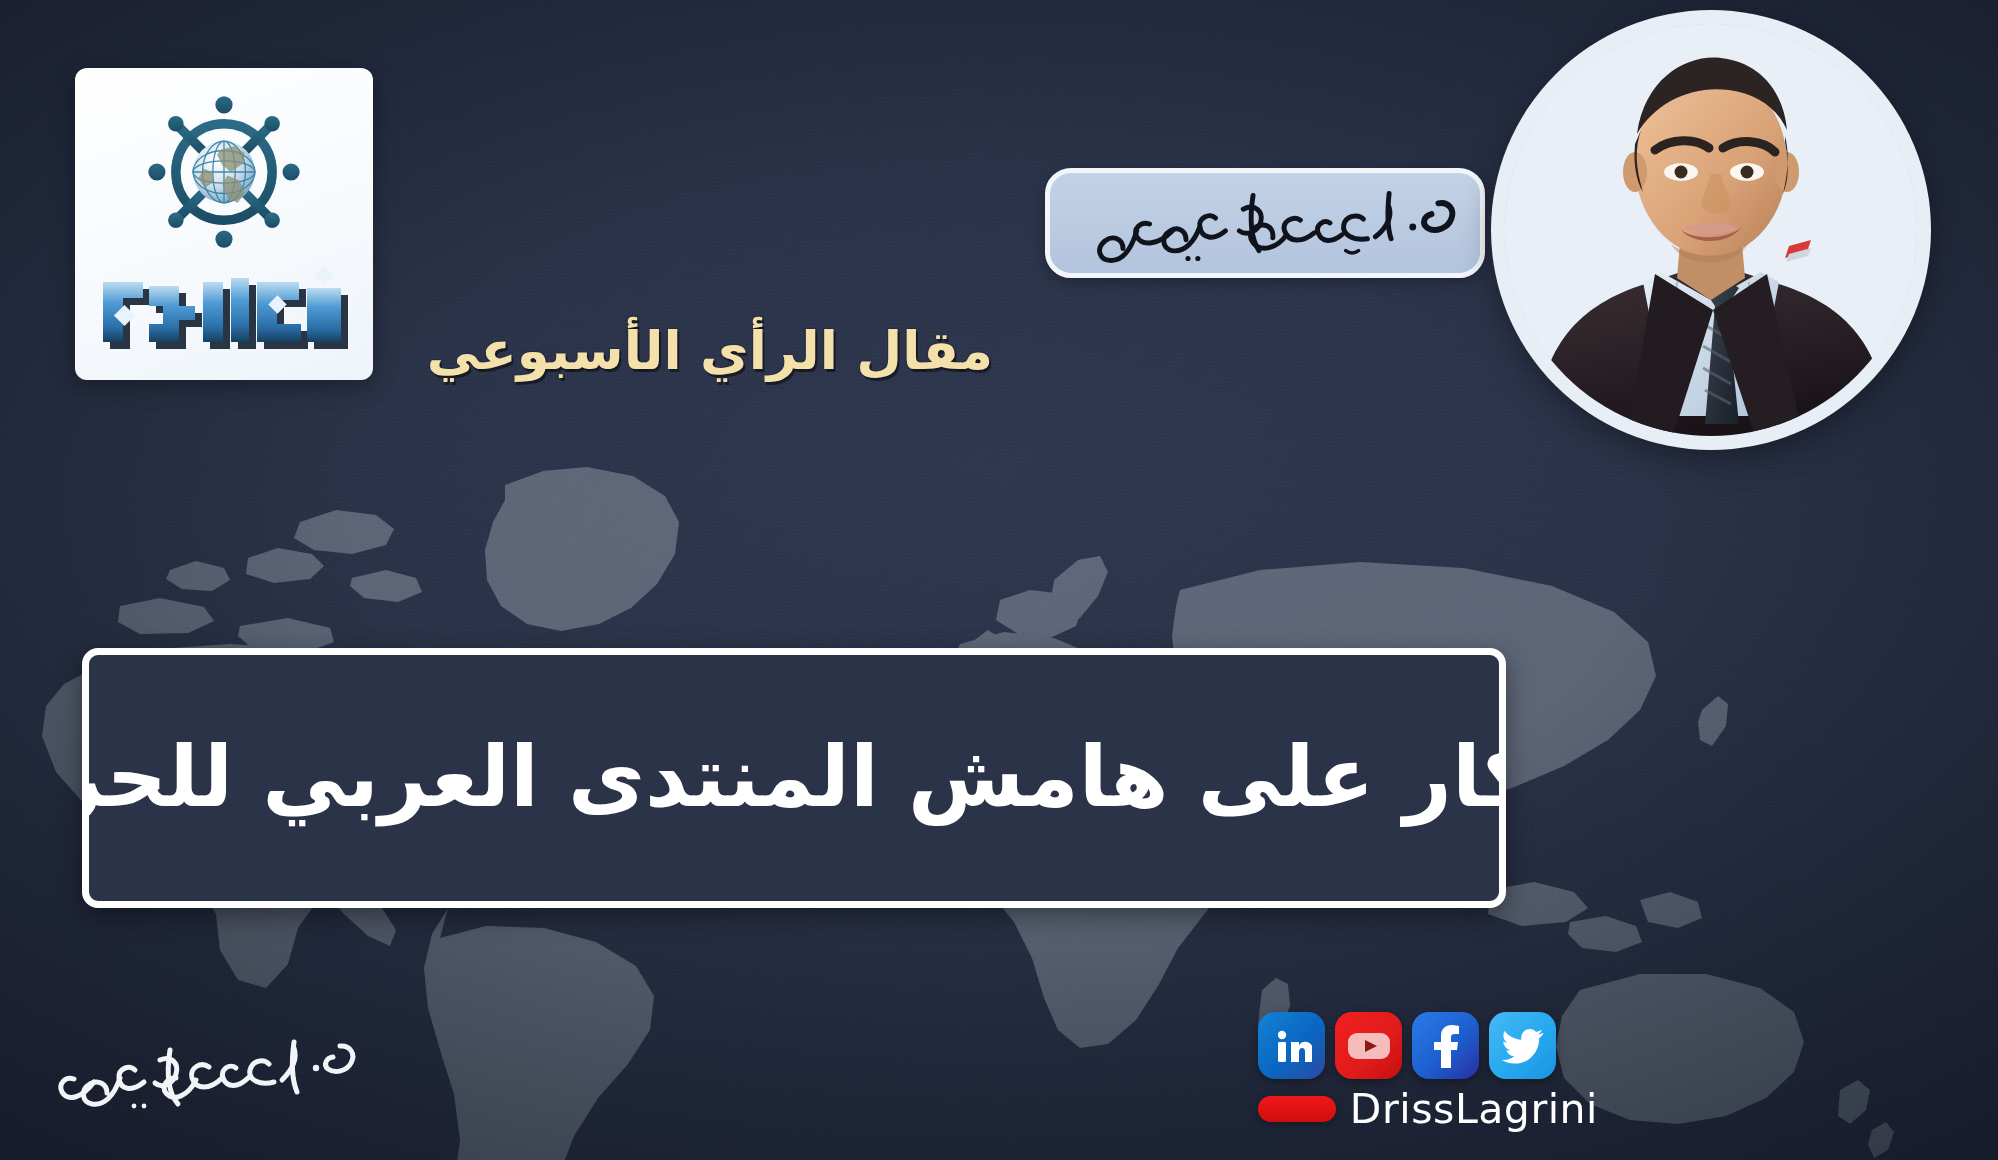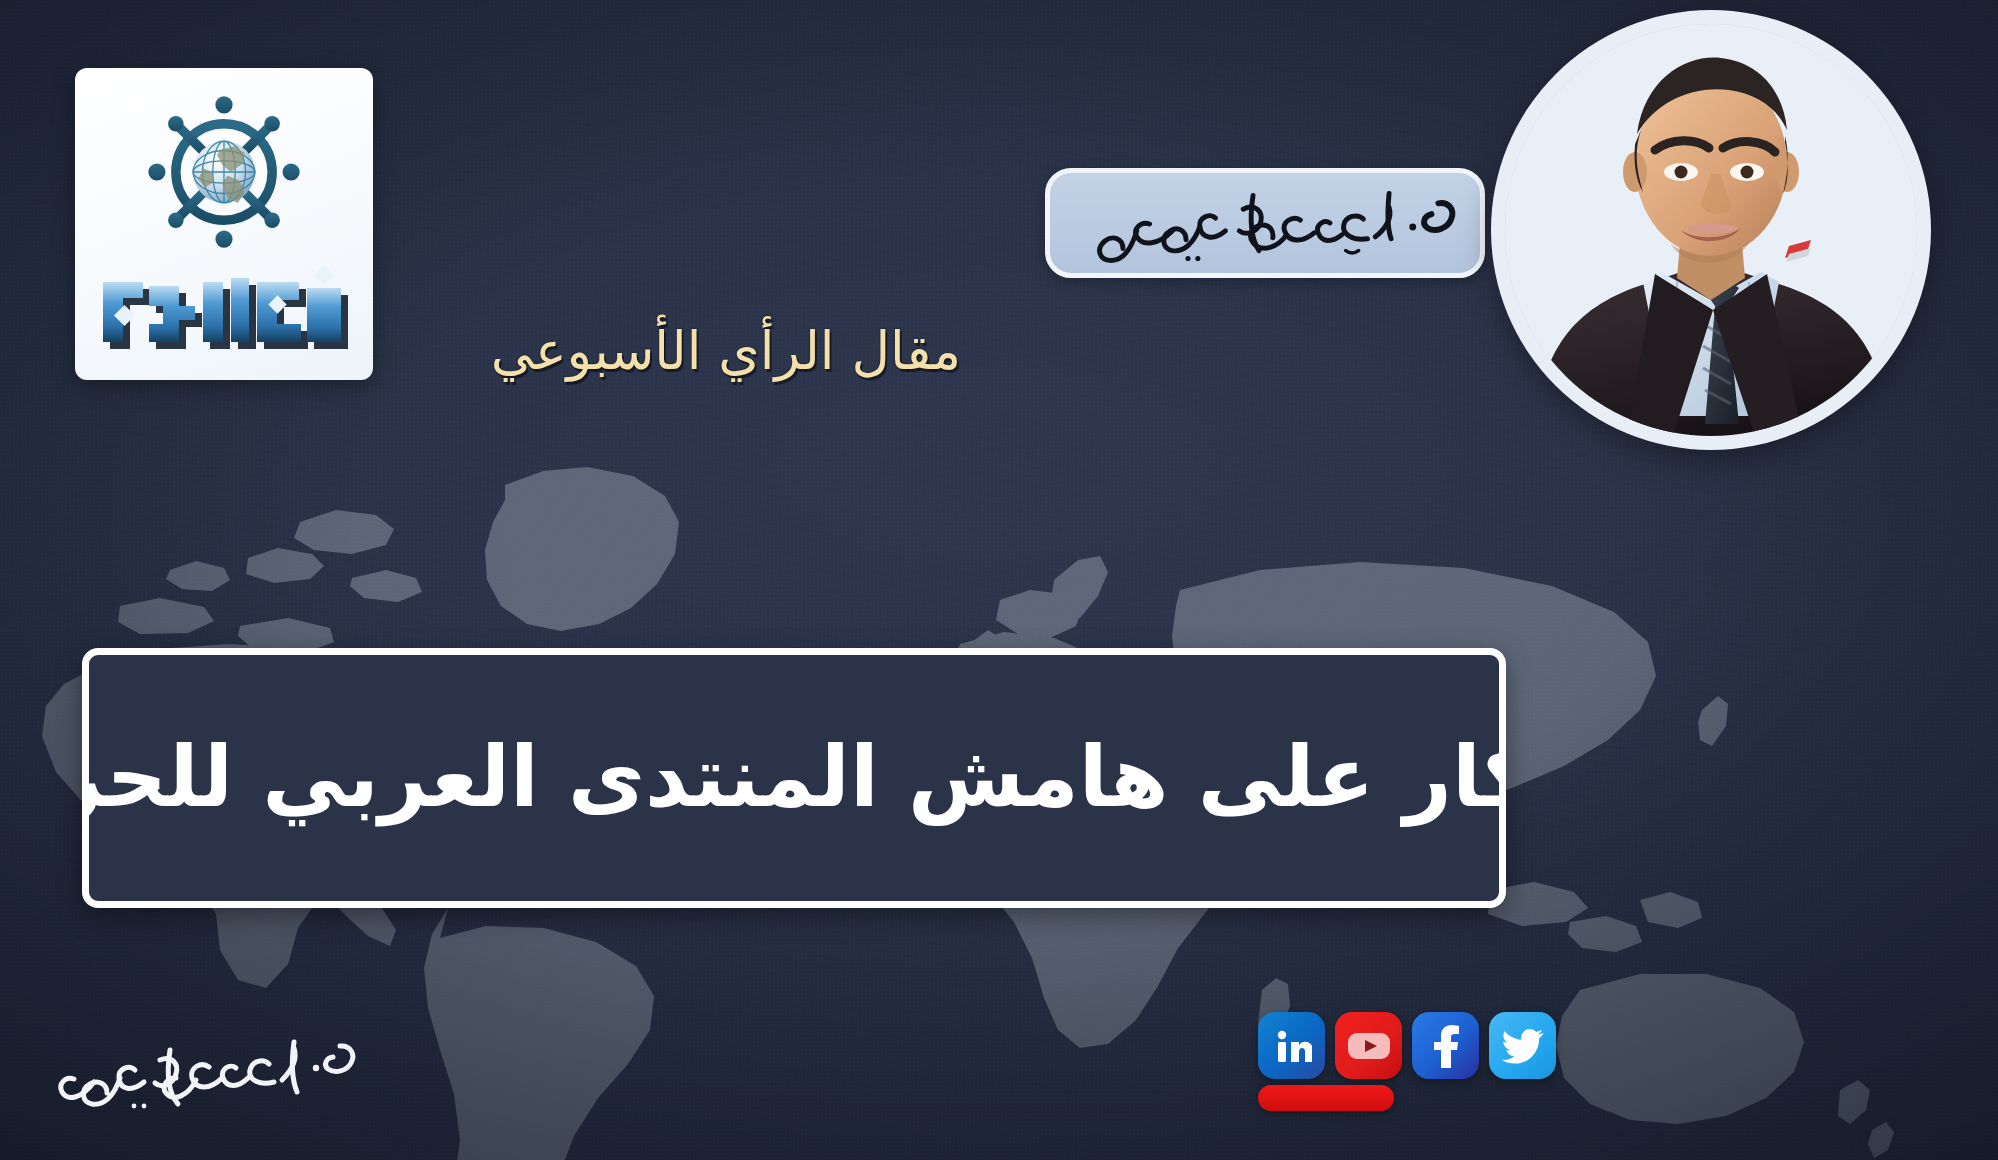--- a/index.html
+++ b/index.html
@@ -39,25 +39,24 @@
   }
   .wheel{width:172px;height:172px;}
   .logo-word{margin-top:2px;width:270px;height:108px;}
 
   
   .subtitle{
     position:absolute;left:430px;top:300px;width:560px;height:100px;
     display:flex;align-items:center;justify-content:center;
     direction:rtl;
     font-family:"DejaVu Sans",sans-serif;
-    font-size:53px;font-weight:normal;letter-spacing:1px;
+    font-size:53px;font-weight:bold;letter-spacing:1px;
     color:#f3e0ab;
     text-shadow:2px 3px 0 rgba(0,0,0,.45), 0 0 2px rgba(0,0,0,.6);
     white-space:nowrap;
-    margin-left:16px;
   }
 
   
   .name-tag{
     position:absolute;left:1045px;top:168px;width:440px;height:110px;
     background:linear-gradient(180deg,#c3d2e6 0%,#b2c4dd 100%);
     border:5px solid #f2f5f9;border-radius:26px;
     box-shadow:0 4px 14px rgba(0,0,0,.30);
     display:flex;align-items:center;justify-content:flex-start;
     padding-right:16px;overflow:hidden;
@@ -437,16 +436,17 @@
       <div class="sicon s-tw">
         <svg width="42" height="36" viewBox="0 0 42 36" aria-hidden="true">
           <path d="M41 5 c-1.6 .8 -3.3 1.3 -5 1.5 c1.8 -1.1 3.2 -2.8 3.8 -4.8 c-1.7 1 -3.6 1.8 -5.6 2.2 C32.6 2.2 30.3 1 27.8 1 c-4.8 0 -8.6 3.9 -8.6 8.7 c0 .7 .1 1.3 .2 2 C12.2 11.3 6.5 8 2.6 3 c-.8 1.3 -1.2 2.8 -1.2 4.4 c0 3 1.5 5.7 3.9 7.2 c-1.4 0 -2.8 -.4 -4 -1.1 v.1 c0 4.2 3 7.7 6.9 8.5 c-.7 .2 -1.5 .3 -2.3 .3 c-.6 0 -1.1 0 -1.6 -.2 c1.1 3.4 4.3 5.9 8 6 c-2.9 2.3 -6.6 3.7 -10.6 3.7 c-.7 0 -1.4 0 -2 -.1 c3.8 2.4 8.3 3.8 13.1 3.8 c15.7 0 24.3 -13 24.3 -24.3 v-1.1 c1.7 -1.2 3.1 -2.7 4.2 -4.4 z" fill="#ffffff"></path>
         </svg>
       </div>
 
     </div>
 
     <div class="social-bottom">
       <div class="red-pill"></div>
+      <div class="handle">DrissLagrini</div>
     </div>
   </div>
 
 </div>
 
 </body></html>

